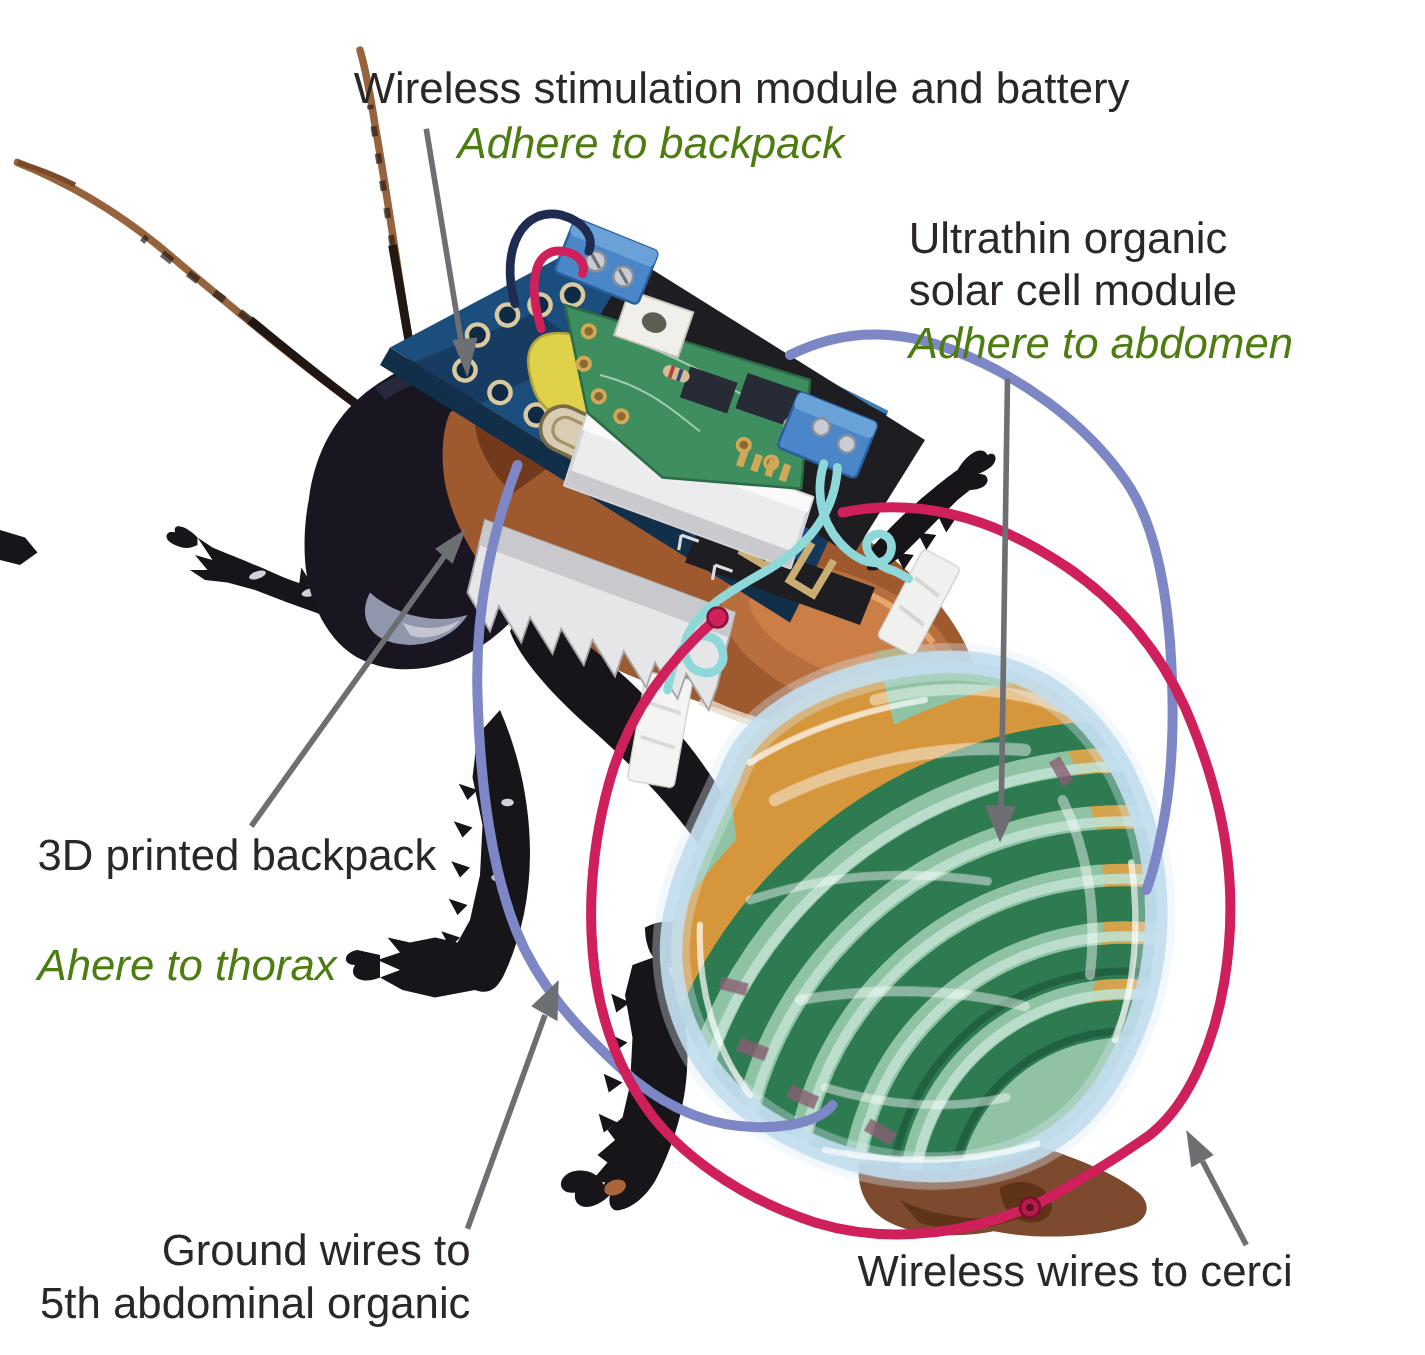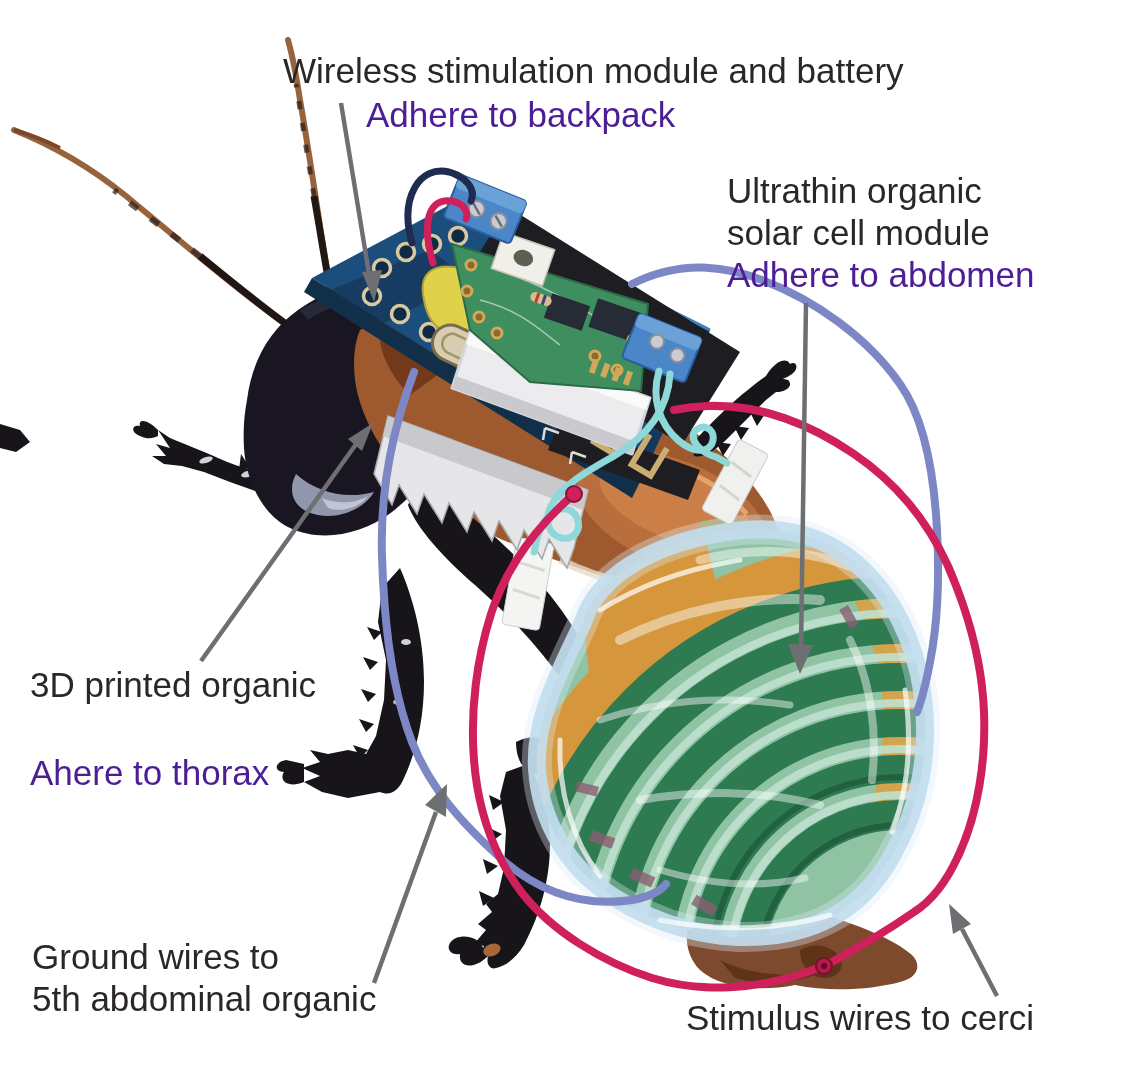--- a/index.html
+++ b/index.html
@@ -1,20 +1,20 @@
 <!DOCTYPE html>
 <html><head>
 <meta charset="utf-8">
 <style>
   html,body{margin:0;padding:0;background:#ffffff;}
   #stage{position:relative;width:1140px;height:1084px;background:#ffffff;overflow:hidden;
          font-family:"Liberation Sans", sans-serif;}
   #art{position:absolute;left:0;top:0;width:1140px;height:1084px;}
   .lbl{position:absolute;font-size:35px;color:#2b2726;white-space:nowrap;line-height:42px;letter-spacing:0;}
-  .lbl.blue{color:#4c1d95;}
+  .lbl.blue{color:#4d7c0f;font-style:italic;}
 </style>
 </head>
 <body>
 
 <div id="stage">
 
   <svg id="art" viewBox="0 0 1140 1084">
 
     <g>
       <path d="M300,334 C252,302 186,246 126,196 C84,162 44,142 14,130" stroke="#96633c" stroke-width="6" fill="none" stroke-linecap="round"></path>
@@ -298,22 +298,22 @@
 
   <div class="lbl" style="left:283px;top:50px;">Wireless stimulation module and battery</div>
   <div class="lbl blue" style="left:366px;top:94px;">Adhere to backpack</div>
 
   <div class="lbl" style="left:727px;top:170px;">
     <div>Ultrathin organic</div>
     <div>solar cell module</div>
   </div>
   <div class="lbl blue" style="left:727px;top:254px;">Adhere to abdomen</div>
 
-  <div class="lbl" style="left:30px;top:664px;">3D printed organic</div>
+  <div class="lbl" style="left:30px;top:664px;">3D printed backpack</div>
   <div class="lbl blue" style="left:30px;top:752px;">Ahere to thorax</div>
 
-  <div class="lbl" style="left:32px;top:936px;">
+  <div class="lbl" style="left:32px;top:980px;text-align:right;">
     <div>Ground wires to</div>
     <div>5th abdominal organic</div>
   </div>
 
-  <div class="lbl" style="left:686px;top:997px;">Stimulus wires to cerci</div>
+  <div class="lbl" style="left:686px;top:997px;">Wireless wires to cerci</div>
 </div>
 
 </body></html>

